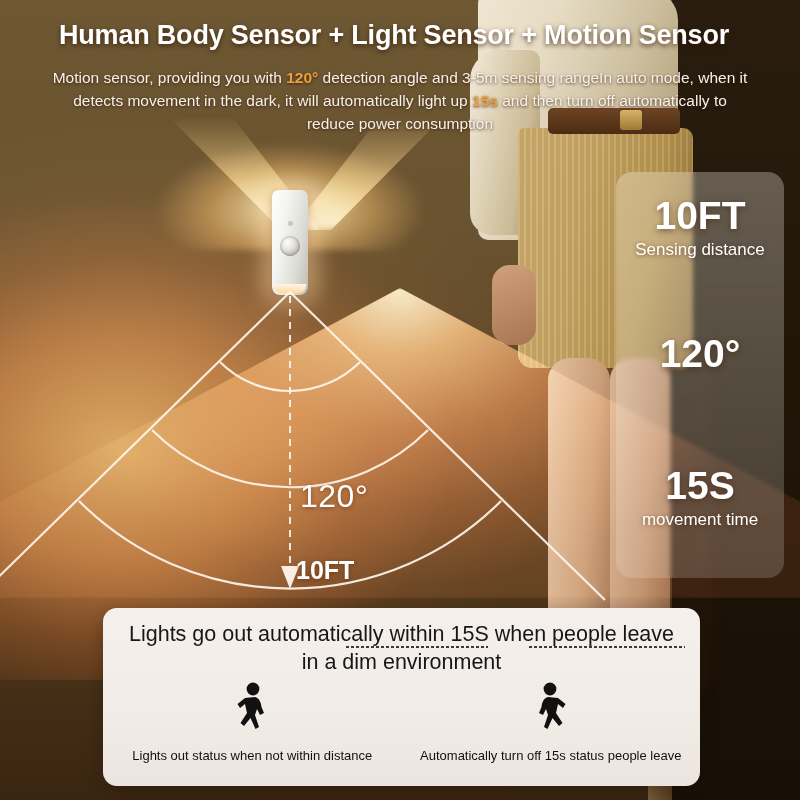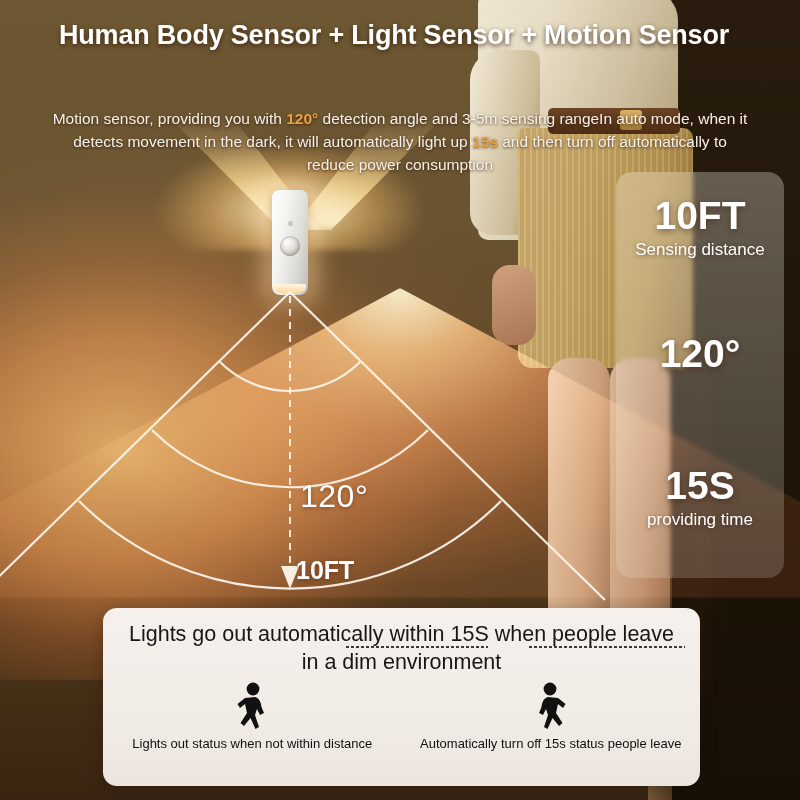--- a/index.html
+++ b/index.html
@@ -114,21 +114,20 @@
   .title{
     position:absolute;left:0;top:20px;width:788px;text-align:center;
     font-size:27px;font-weight:bold;color:#ffffff;letter-spacing:-.2px;
     text-shadow:0 2px 5px rgba(50,20,5,.75);
     font-family:"Liberation Sans", sans-serif;
   }
   .subtitle{
     position:absolute;left:52px;top:66px;width:696px;text-align:center;
     font-size:15.5px;line-height:23px;color:#f6f1ea;
     text-shadow:0 1px 3px rgba(50,20,5,.8);
-    margin-top:41px;
   }
   .hl{color:#e9a23c;font-weight:bold;}
 
   
   .device{
     position:absolute;left:272px;top:190px;width:36px;height:105px;
     border-radius:7px 7px 8px 8px;
     background:linear-gradient(100deg,#ffffff 0%,#f4f4f2 32%,#dcdcd6 70%,#bcbcb4 100%);
     box-shadow:0 0 22px 9px rgba(255,214,160,.55), 0 3px 8px rgba(60,30,10,.45);
   }
@@ -192,21 +191,21 @@
     margin:12px 16px 0;text-align:center;
     font-size:21.5px;line-height:28px;color:#171717;font-weight:normal;
   }
   .card-cols{
     position:absolute;left:0;top:74px;width:597px;height:104px;
     display:flex;
   }
   .col{flex:1;position:relative;display:flex;flex-direction:column;align-items:center;}
   .col-icon{height:54px;display:flex;align-items:flex-end;justify-content:center;}
   .col-text{
-    margin-top:0;text-align:center;font-size:13px;line-height:16.5px;color:#111;
+    margin-top:12px;text-align:center;font-size:13px;line-height:16.5px;color:#111;
   }
   .dots{
     position:absolute;top:38px;height:2px;
     background-image:radial-gradient(circle,#3a3a3a 50%,rgba(0,0,0,0) 51%);
     background-size:5px 2px;background-repeat:repeat-x;
   }
   .dots-1{left:242px;width:143px;}
   .dots-2{left:425px;width:157px;}
 </style>
 </head>
@@ -266,21 +265,21 @@
   <div class="specs">
     <div class="spec spec-1">
       <div class="spec-value">10FT</div>
       <div class="spec-label">Sensing distance</div>
     </div>
     <div class="spec spec-2">
       <div class="spec-value">120°</div>
     </div>
     <div class="spec spec-3">
       <div class="spec-value">15S</div>
-      <div class="spec-label">providing time</div>
+      <div class="spec-label">movement time</div>
     </div>
   </div>
 
   <div class="card">
     <div class="card-head">Lights go out automatically within 15S when people leave in a dim environment</div>
 
     <div class="dots dots-1"></div>
     <div class="dots dots-2"></div>
 
     <div class="card-cols">

